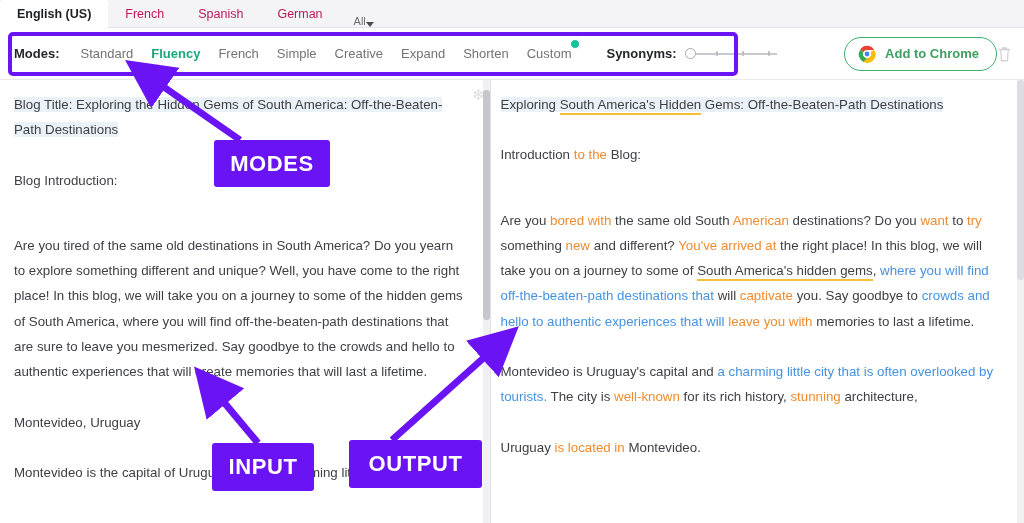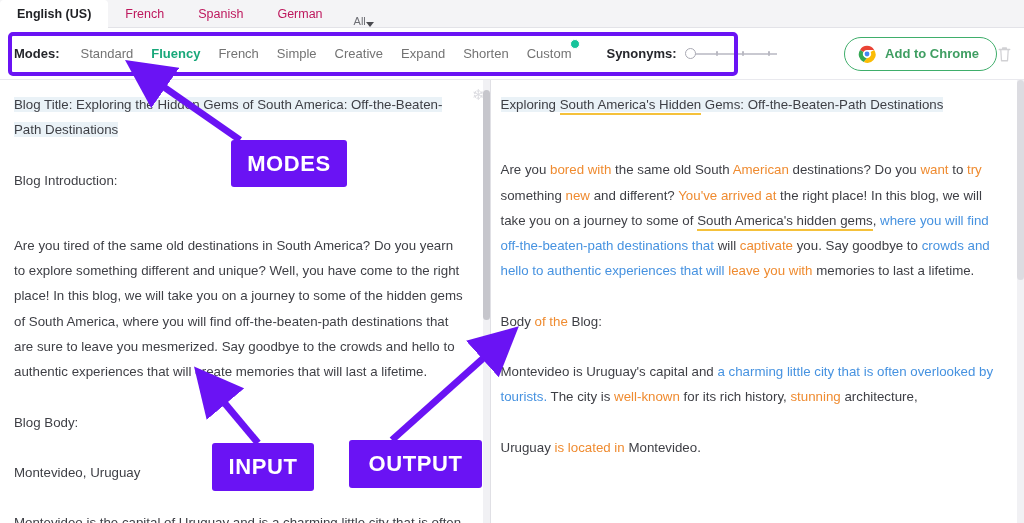--- a/index.html
+++ b/index.html
@@ -288,37 +288,36 @@
   </div>
 
   <div class="panes">
 
     <div class="pane pane-left">
       <p class="para">
         <span class="hl-src">Blog Title: Exploring the Hidden Gems of South America: Off-the-Beaten-Path Destinations</span>
       </p>
       <p class="para">Blog Introduction:</p>
       <p class="para" style="margin-top:40px">Are you tired of the same old destinations in South America? Do you yearn to explore something different and unique? Well, you have come to the right place! In this blog, we will take you on a journey to some of the hidden gems of South America, where you will find off-the-beaten-path destinations that are sure to leave you mesmerized. Say goodbye to the crowds and hello to authentic experiences that will create memories that will last a lifetime.</p>
-      <p class="para">Blog Body:</p>
       <p class="para">Montevideo, Uruguay</p>
       <p class="para">Montevideo is the capital of Uruguay and is a charming little city that is often</p>
     </div>
 
     <div class="vscroll scroll-left">
       <div class="thumb" style="top:10px;height:230px"></div>
     </div>
 
     <div class="divider"></div>
 
     <div class="pane pane-right">
       <p class="para">
         <span class="hl-out"><span>Exploring </span><span class="u-yellow">South America's Hidden</span><span> Gems: Off-the-Beaten-Path Destinations</span></span>
       </p>
+      <p class="para"><span>Introduction </span><span class="w-orange">to the</span><span> Blog:</span></p>
       <p class="para" style="margin-top:40px"><span>Are you </span><span class="w-orange">bored with</span><span> the same old South </span><span class="w-orange">American</span><span> destinations? Do you </span><span class="w-orange">want</span><span> to </span><span class="w-orange">try</span><span> something </span><span class="w-orange">new</span><span> and different? </span><span class="w-orange">You've arrived at</span><span> the right place! In this blog, we will take you on a journey to some of </span><span class="u-yellow">South America's hidden gems</span><span>, </span><span class="w-blue">where you will find off-the-beaten-path destinations that</span><span> will </span><span class="w-orange">captivate</span><span> you. Say goodbye to </span><span class="w-blue">crowds and hello to authentic experiences that will</span><span> </span><span class="w-orange">leave you with</span><span> memories to last a lifetime.</span></p>
-      <p class="para"><span>Body </span><span class="w-orange">of the</span><span> Blog:</span></p>
       <p class="para"><span>Montevideo is Uruguay's capital and </span><span class="w-blue">a charming little city that is often overlooked by tourists.</span><span> The city is </span><span class="w-orange">well-known</span><span> for its rich history, </span><span class="w-orange">stunning</span><span> architecture,</span></p>
       <p class="para"><span>Uruguay </span><span class="w-orange">is located in</span><span> Montevideo.</span></p>
 
     </div>
 
     <div class="vscroll scroll-right">
       <div class="thumb" style="top:0px;height:200px;background:#dcdce1"></div>
     </div>
   </div>
 
@@ -330,21 +329,21 @@
     <defs>
       <marker id="ah" markerWidth="7" markerHeight="7" refX="3" refY="3.5" orient="auto">
         <path d="M0,0 L7,3.5 L0,7 Z" fill="#6a13f4"></path>
       </marker>
     </defs>
     <line x1="240" y1="140" x2="148" y2="76" stroke="#6a13f4" stroke-width="7" marker-end="url(#ah)"></line>
     <line x1="258" y1="443" x2="212" y2="388" stroke="#6a13f4" stroke-width="7" marker-end="url(#ah)"></line>
     <line x1="392" y1="440" x2="498" y2="345" stroke="#6a13f4" stroke-width="7" marker-end="url(#ah)"></line>
   </svg>
 
-  <div class="anno-box" style="left:214px; top:140px; width:116px; height:47px;margin-left:17px;">
+  <div class="anno-box" style="left:214px; top:140px; width:116px; height:47px;">
     <span>MODES</span>
   </div>
   <div class="anno-box" style="left:212px; top:443px; width:102px; height:48px;">
     <span>INPUT</span>
   </div>
   <div class="anno-box" style="left:349px; top:440px; width:133px; height:48px;">
     <span>OUTPUT</span>
   </div>
 
 </div>

